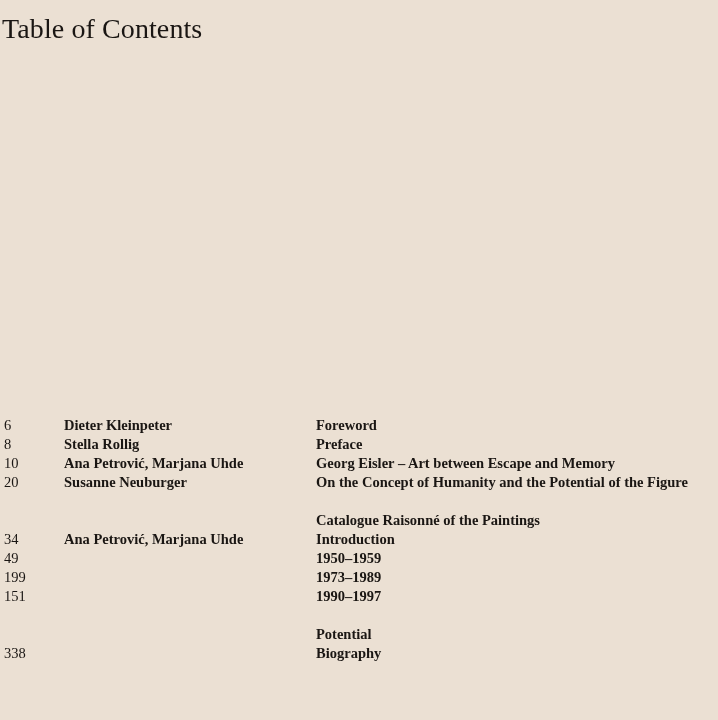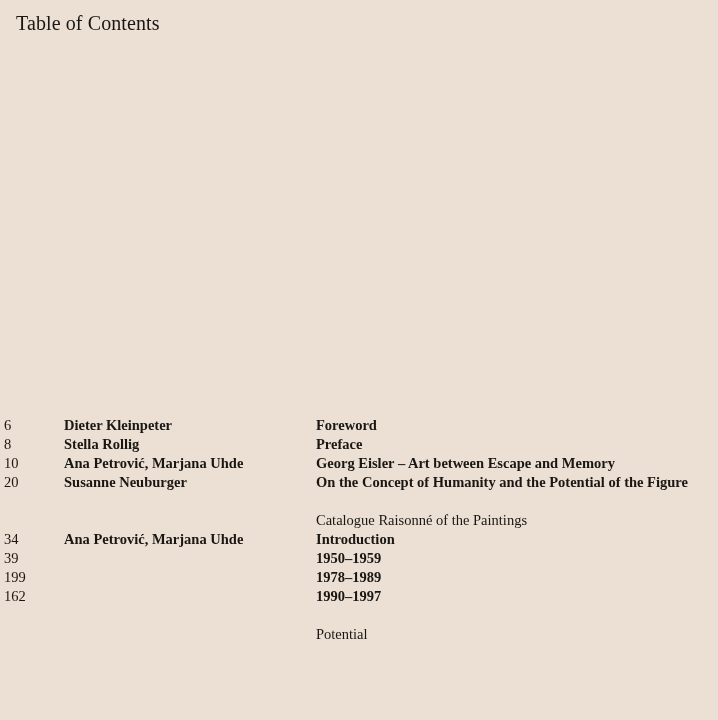--- a/index.html
+++ b/index.html
@@ -19,23 +19,23 @@
   .page {
     position: relative;
     width: 718px;
     height: 720px;
     overflow: hidden;
   }
 
   
   .page-title {
     position: absolute;
-    left: 16px;
+    left: 2px;
     top: -2px;
-    font-size: 20px;
+    font-size: 28px;
     line-height: 24px;
     font-weight: 400;
     letter-spacing: 0.1px;
     white-space: nowrap;
   }
 
   
   .toc {
     position: absolute;
     left: 0;
@@ -69,21 +69,21 @@
   }
 
   .col-title {
     position: absolute;
     left: 316px;
     top: 0;
     font-weight: bold;
   }
 
   .toc-row.section .col-title {
-    font-weight: 400;
+    font-weight: 700;
   }
 </style>
 </head>
 <body style="background: rgb(235, 224, 211); color: rgb(26, 22, 19);">
 
 <div class="page">
 
   <h1 class="page-title">Table of Contents</h1>
 
   <div class="toc">
@@ -112,35 +112,40 @@
         <span class="col-page"></span>
         <span class="col-author"></span>
         <span class="col-title">Catalogue Raisonné of the Paintings</span>
       </div>
       <div class="toc-row">
         <span class="col-page">34</span>
         <span class="col-author">Ana Petrović, Marjana Uhde</span>
         <span class="col-title">Introduction</span>
       </div>
       <div class="toc-row">
-        <span class="col-page">39</span>
+        <span class="col-page">49</span>
         <span class="col-author"></span>
         <span class="col-title">1950–1959</span>
       </div>
       <div class="toc-row">
         <span class="col-page">199</span>
         <span class="col-author"></span>
-        <span class="col-title">1978–1989</span>
+        <span class="col-title">1973–1989</span>
       </div>
       <div class="toc-row">
-        <span class="col-page">162</span>
+        <span class="col-page">151</span>
         <span class="col-author"></span>
         <span class="col-title">1990–1997</span>
       </div>
       <div class="toc-row spacer"></div>
       <div class="toc-row section">
         <span class="col-page"></span>
         <span class="col-author"></span>
         <span class="col-title">Potential</span>
       </div>
+      <div class="toc-row">
+        <span class="col-page">338</span>
+        <span class="col-author"></span>
+        <span class="col-title">Biography</span>
+      </div>
     </div>
 
 </div>
 
 </body></html>

